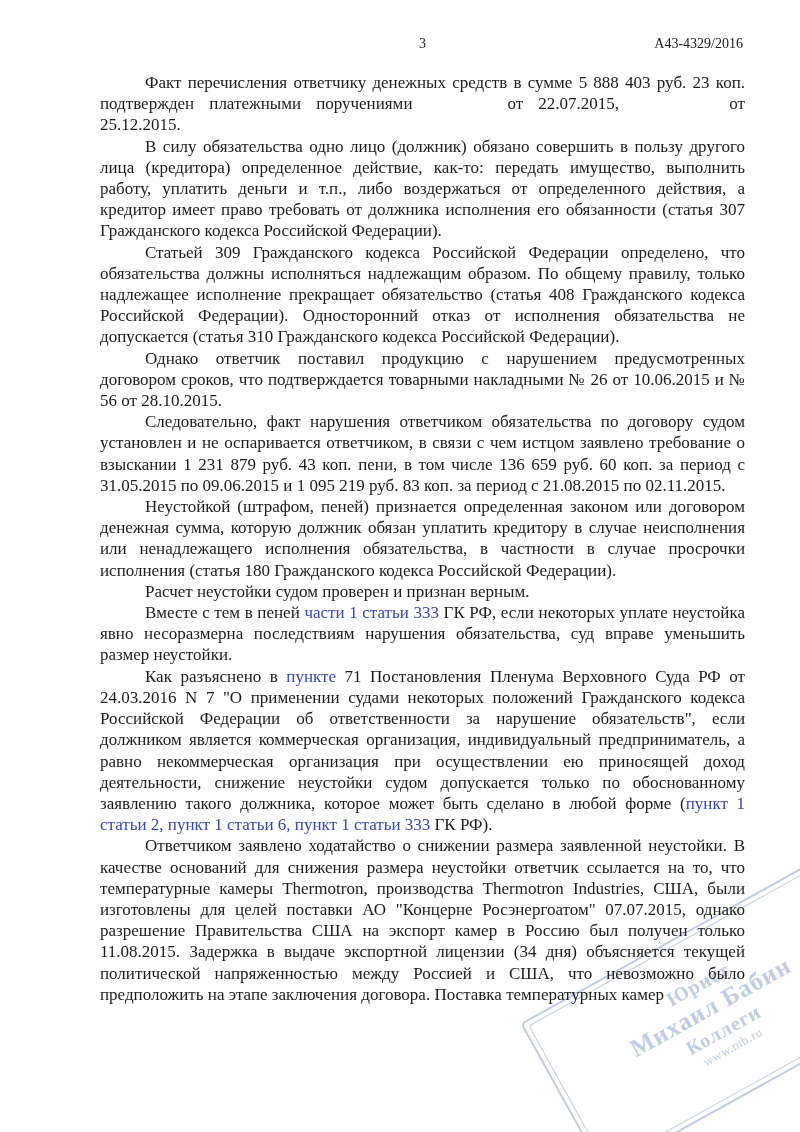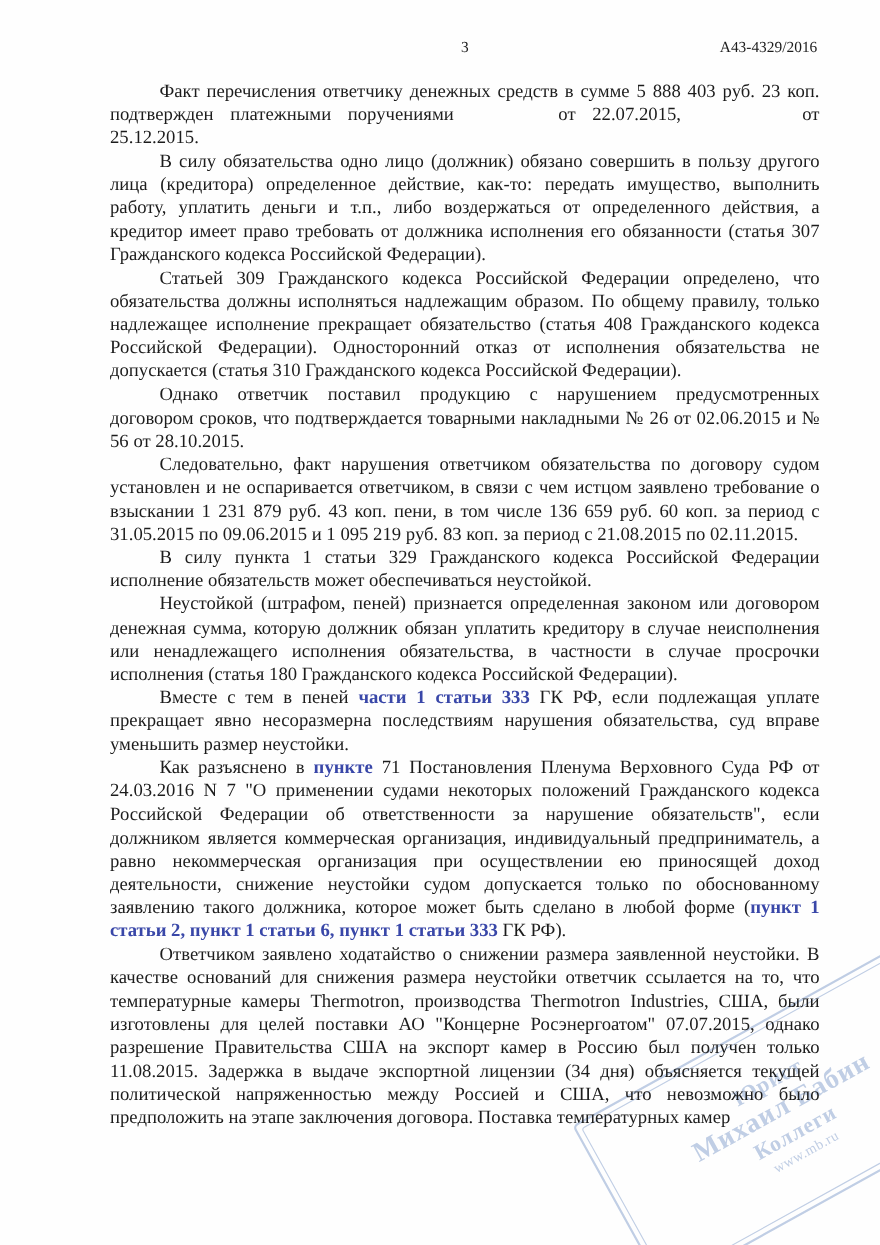--- a/index.html
+++ b/index.html
@@ -28,21 +28,20 @@
     text-align:justify;
     z-index:2;
   }
   .body-text p{
     margin:0;padding:0;
     text-indent:45px;
   }
   .link{
     color:var(--link_blue,#3947a8);
     cursor:pointer;
-    font-weight:bold;
   }
   .gap{
     display:inline-block;
     width:80px;
   }
   .stamp{
     position:absolute;
     left:540px;top:928px;
     width:345px;height:168px;
     transform:rotate(-29deg);
@@ -82,22 +81,22 @@
       <div class="stamp-line-2">Михаил Бабин</div>
       <div class="stamp-line-3">Коллеги</div>
       <div class="stamp-line-4">www.mb.ru</div>
     </div>
   </div>
 
   <div class="body-text" id="body-text">
       <p><span>Факт перечисления ответчику денежных средств в сумме 5 888 403 руб. 23 коп. подтвержден платежными поручениями</span><span class="gap"></span><span> от 22.07.2015, </span><span class="gap"></span><span> от 25.12.2015.</span></p>
       <p><span>В силу обязательства одно лицо (должник) обязано совершить в пользу другого лица (кредитора) определенное действие, как-то: передать имущество, выполнить работу, уплатить деньги и т.п., либо воздержаться от определенного действия, а кредитор имеет право требовать от должника исполнения его обязанности (статья 307 Гражданского кодекса Российской Федерации).</span></p>
       <p><span>Статьей 309 Гражданского кодекса Российской Федерации определено, что обязательства должны исполняться надлежащим образом. По общему правилу, только надлежащее исполнение прекращает обязательство (статья 408 Гражданского кодекса Российской Федерации). Односторонний отказ от исполнения обязательства не допускается (статья 310 Гражданского кодекса Российской Федерации).</span></p>
-      <p><span>Однако ответчик поставил продукцию с нарушением предусмотренных договором сроков, что подтверждается товарными накладными № 26 от 02.06.2015 и № 56 от 28.10.2015.</span></p>
+      <p><span>Однако ответчик поставил продукцию с нарушением предусмотренных договором сроков, что подтверждается товарными накладными № 26 от 10.06.2015 и № 56 от 28.10.2015.</span></p>
       <p><span>Следовательно, факт нарушения ответчиком обязательства по договору судом установлен и не оспаривается ответчиком, в связи с чем истцом заявлено требование о взыскании 1 231 879 руб. 43 коп. пени, в том числе 136 659 руб. 60 коп. за период с 31.05.2015 по 09.06.2015 и 1 095 219 руб. 83 коп. за период с 21.08.2015 по 02.11.2015.</span></p>
-      <p><span>В силу пункта 1 статьи 329 Гражданского кодекса Российской Федерации исполнение обязательств может обеспечиваться неустойкой.</span></p>
       <p><span>Неустойкой (штрафом, пеней) признается определенная законом или договором денежная сумма, которую должник обязан уплатить кредитору в случае неисполнения или ненадлежащего исполнения обязательства, в частности в случае просрочки исполнения (статья 180 Гражданского кодекса Российской Федерации).</span></p>
-      <p><span>Вместе с тем в пеней </span><span class="link">части 1 статьи 333</span><span> ГК РФ, если подлежащая уплате прекращает явно несоразмерна последствиям нарушения обязательства, суд вправе уменьшить размер неустойки.</span></p>
+      <p><span>Расчет неустойки судом проверен и признан верным.</span></p>
+      <p><span>Вместе с тем в пеней </span><span class="link">части 1 статьи 333</span><span> ГК РФ, если некоторых уплате неустойка явно несоразмерна последствиям нарушения обязательства, суд вправе уменьшить размер неустойки.</span></p>
       <p><span>Как разъяснено в </span><span class="link">пункте</span><span> 71 Постановления Пленума Верховного Суда РФ от 24.03.2016 N 7 "О применении судами некоторых положений Гражданского кодекса Российской Федерации об ответственности за нарушение обязательств", если должником является коммерческая организация, индивидуальный предприниматель, а равно некоммерческая организация при осуществлении ею приносящей доход деятельности, снижение неустойки судом допускается только по обоснованному заявлению такого должника, которое может быть сделано в любой форме (</span><span class="link">пункт 1 статьи 2, пункт 1 статьи 6, пункт 1 статьи 333</span><span> ГК РФ).</span></p>
       <p><span>Ответчиком заявлено ходатайство о снижении размера заявленной неустойки. В качестве оснований для снижения размера неустойки ответчик ссылается на то, что температурные камеры Thermotron, производства Thermotron Industries, США, были изготовлены для целей поставки АО "Концерне Росэнергоатом" 07.07.2015, однако разрешение Правительства США на экспорт камер в Россию был получен только 11.08.2015. Задержка в выдаче экспортной лицензии (34 дня) объясняется текущей политической напряженностью между Россией и США, что невозможно было предположить на этапе заключения договора. Поставка температурных камер</span></p>
     </div>
 
 </div>
 
 </body></html>

